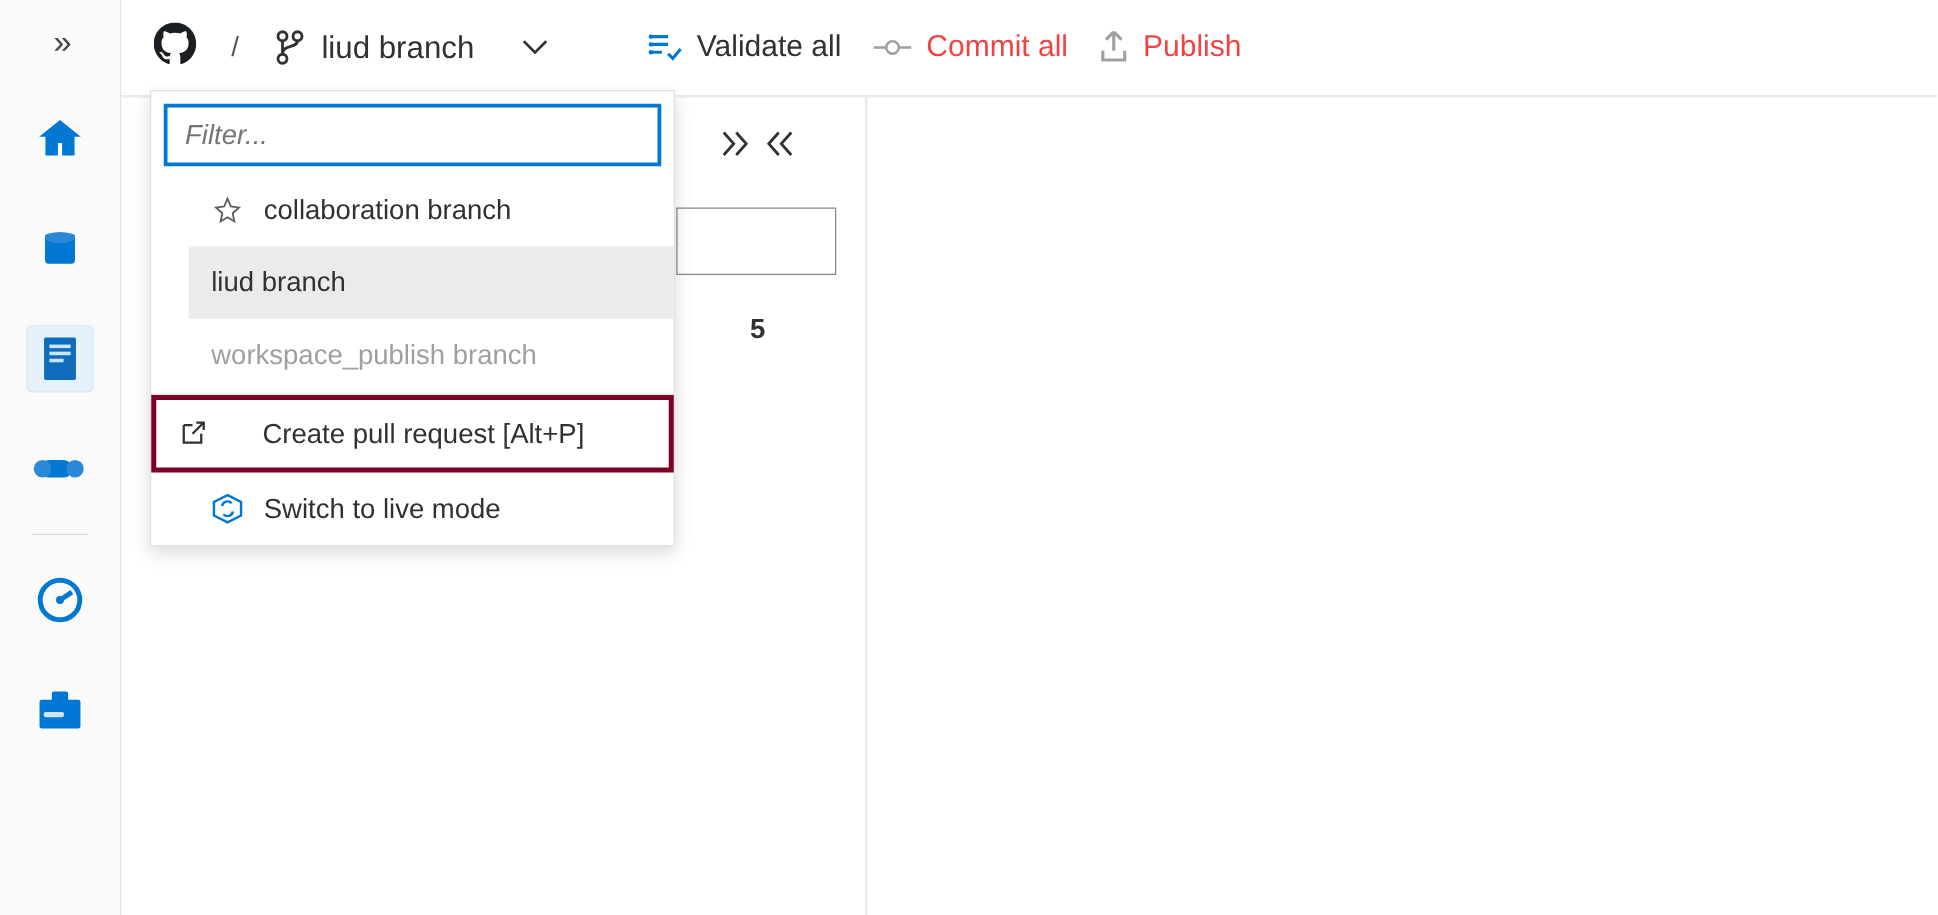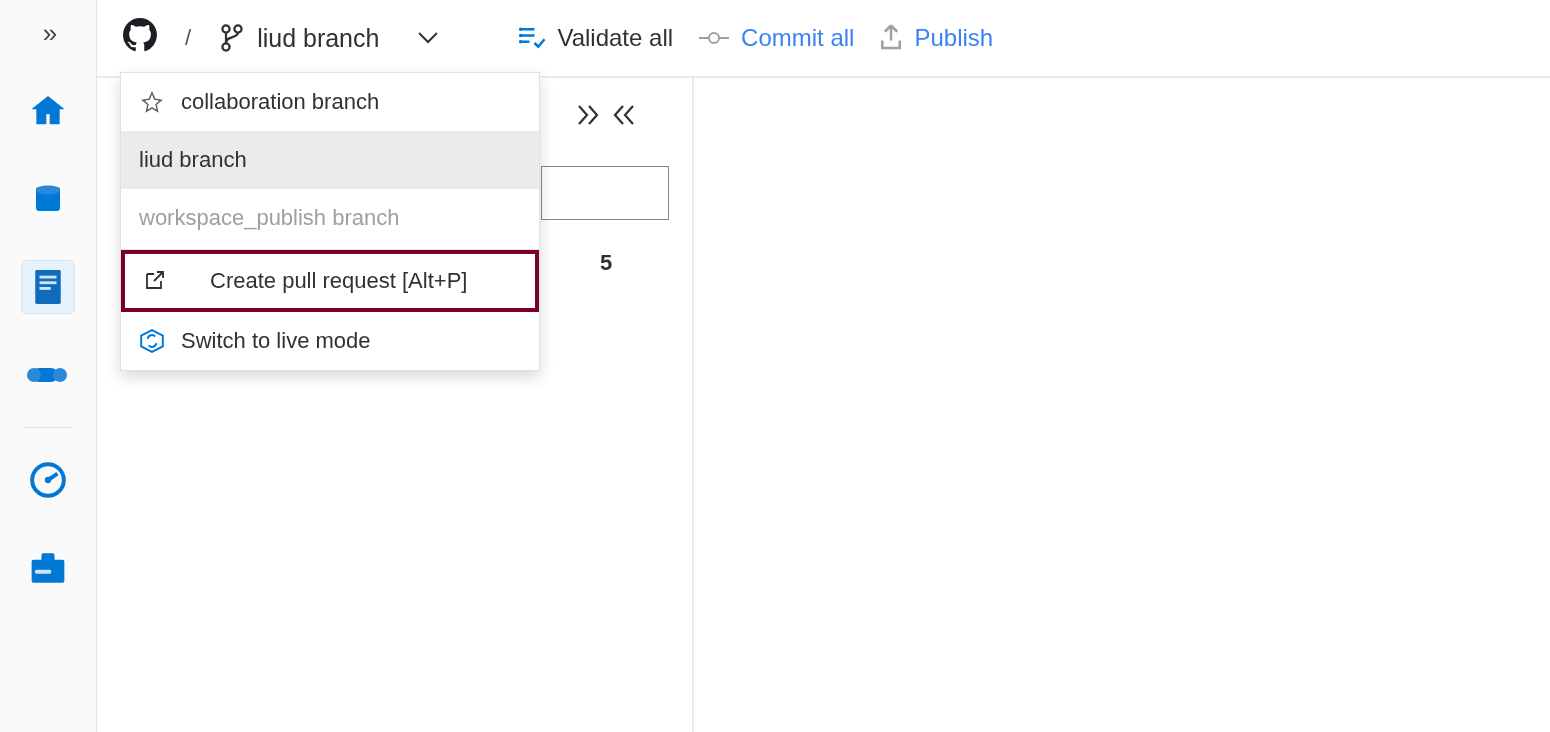--- a/index.html
+++ b/index.html
@@ -56,21 +56,21 @@
     font-size: 24px;
     color: #323130;
     background: #fff;
   }
   .toolbar .slash { color: #555; font-size: 22px; margin: 0 4px;}
   .branch-selector { display: flex; align-items: center; gap: 12px; cursor: pointer;}
   .branch-selector svg { flex-shrink:0; }
   .branch-name { font-size: 25px; }
   .chev { color:#323130; font-size: 22px; margin-left: 26px;}
   .toolbar .tbtn { display:flex; align-items:center; gap:10px; cursor:pointer; }
-  .toolbar .tbtn.disabled { color:#3b82f6; }
+  .toolbar .tbtn.disabled { color:#ef4444; }
   .count-badge {
     position:absolute;
     left: 600px;
     top: 250px;
     font-size: 22px;
     font-weight: 700;
     color:#323130;
   }
   .chev-double {
     position:absolute;
@@ -118,20 +118,21 @@
     font-style: italic;
     color: #555;
     outline: none;
   }
   .dd-item {
     display:flex; align-items:center;
     gap: 16px;
     padding: 16px 18px;
     color:#323130;
     cursor: pointer;
+    margin-left: 30px;
   }
   .dd-item.muted { color:#a19f9d; }
   .dd-item.sel { background:#edebe9; }
   .dd-item.no-icon { padding-left: 18px; }
   .dd-sep { height:1px; background:#e0e0e0; margin: 2px 0; }
   .dd-item.highlight {
     outline: 4px solid #7b0025;
     outline-offset: -2px;
     margin: 2px;
     gap: 43px;
@@ -249,20 +250,23 @@
   <svg width="60" height="22" viewBox="0 0 60 22">
       <path d="M4 2 L12 11 L4 20 M14 2 L22 11 L14 20" fill="none" stroke="#323130" stroke-width="2.2"></path>
       <path d="M48 2 L40 11 L48 20 M58 2 L50 11 L58 20" fill="none" stroke="#323130" stroke-width="2.2"></path>
     </svg>
 </div>
 <div class="field-box"></div>
 <div class="count-badge">5</div>
 <div class="vertical-sep"></div>
 
 <div class="dropdown">
+  <div class="filter-wrap">
+    <input type="text" placeholder="Filter..." style="">
+  </div>
 
   <div class="dd-item">
     <span class="dd-icon">
       <svg width="22" height="22" viewBox="0 0 24 24">
           <path d="M12 2l2.9 6.9L22 10l-5.5 4.8L18 22l-6-3.6L6 22l1.5-7.2L2 10l7.1-1.1L12 2z" fill="none" stroke="#605e5c" stroke-width="1.6"></path>
         </svg>
     </span>
     <span>collaboration branch</span>
   </div>
 

